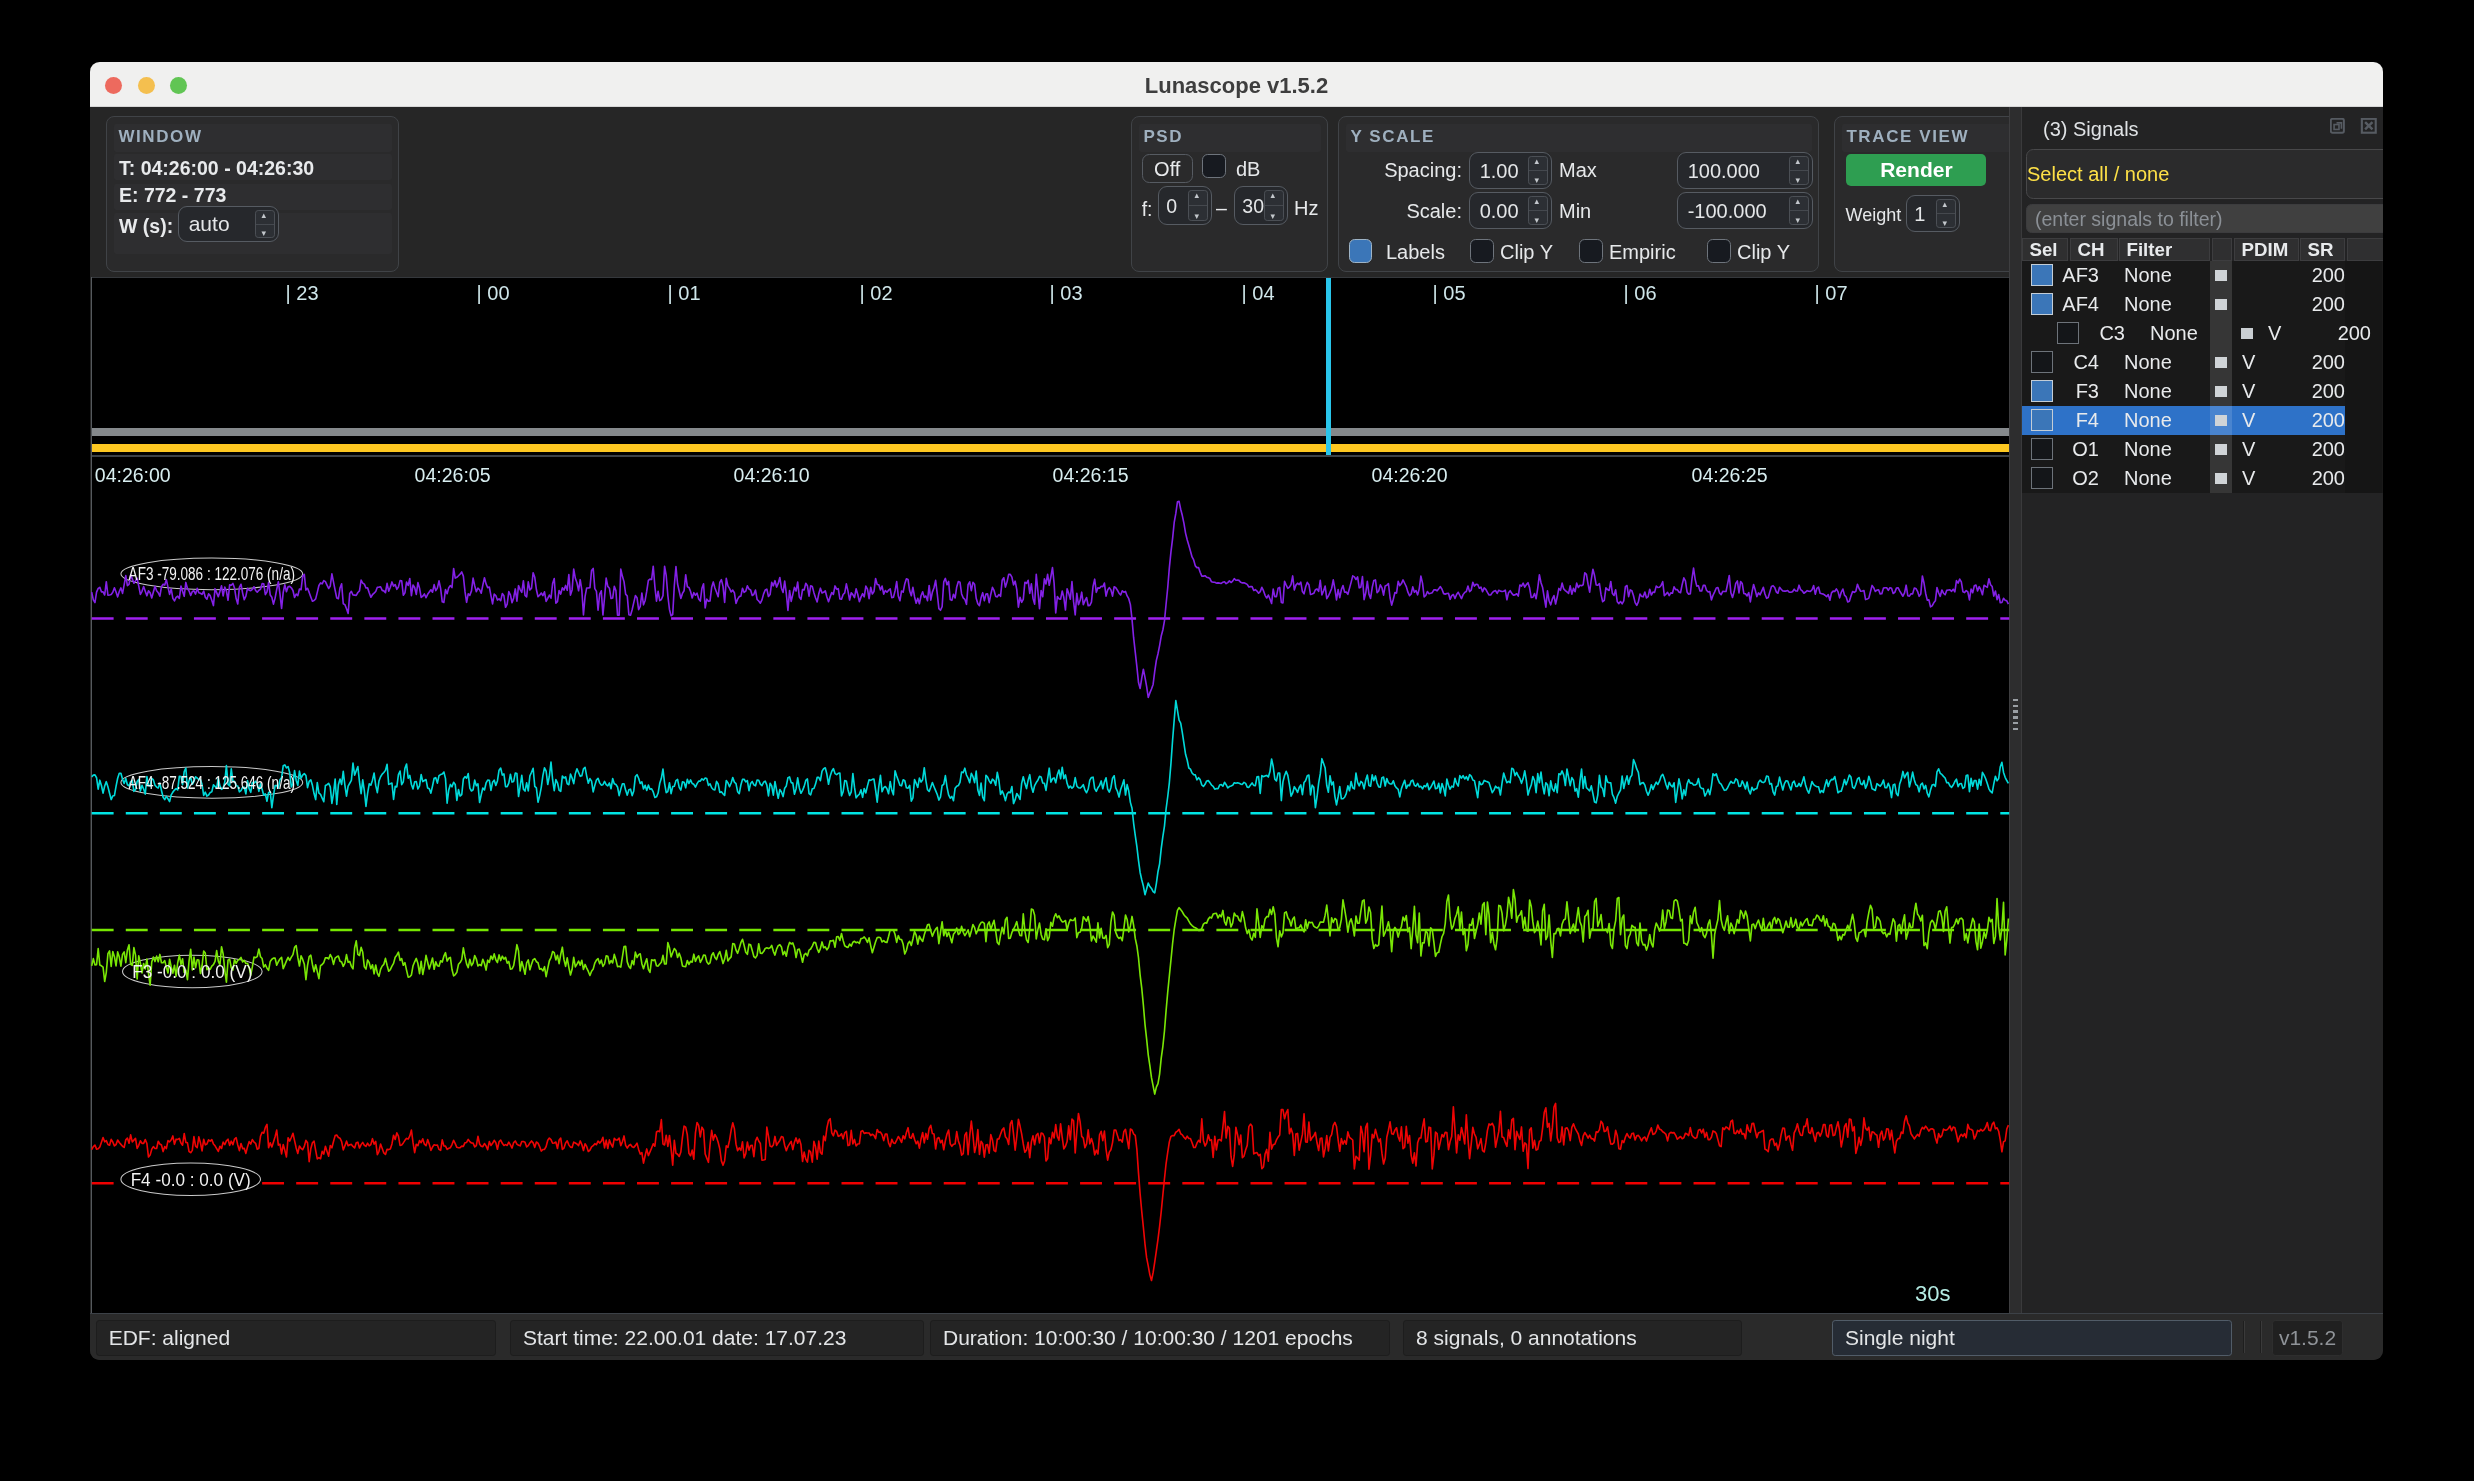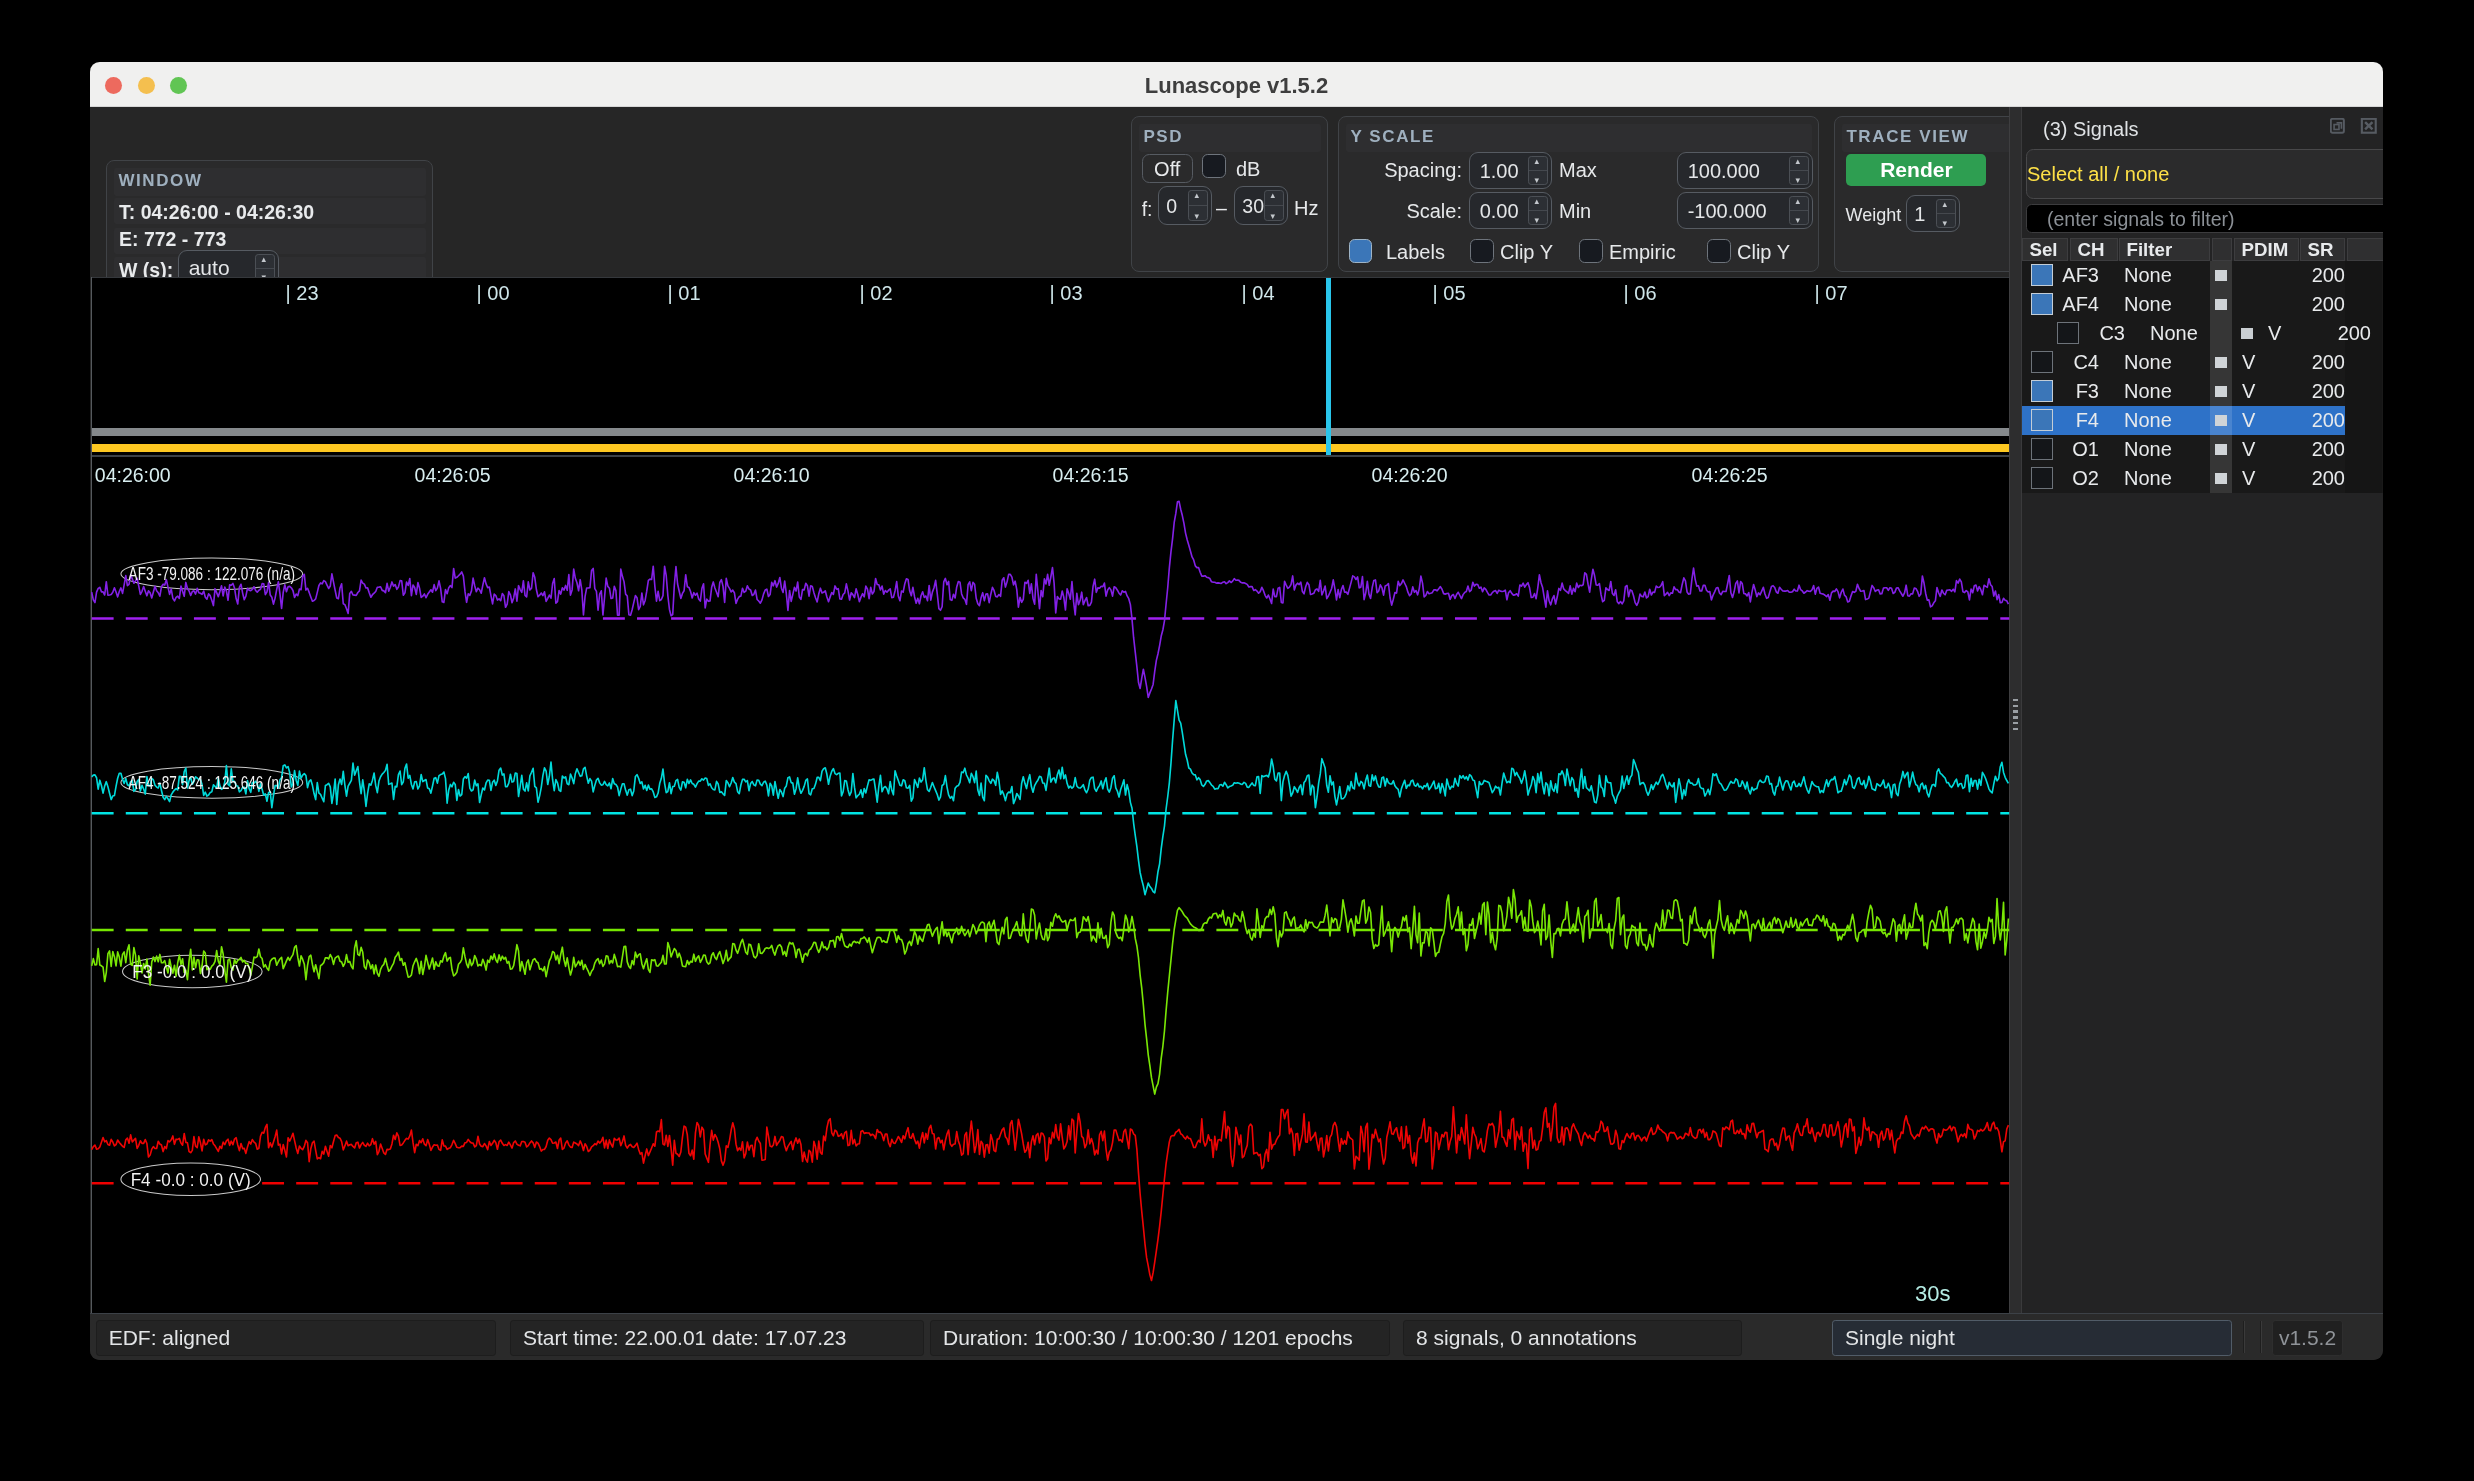--- a/index.html
+++ b/index.html
@@ -42,23 +42,23 @@
   background:#2d2d2e; border-left:0.8px solid #3e3e40; }
 #splitdots { position:absolute; left:3.2px; top:592px; width:4.9px; height:32px;
   background:repeating-linear-gradient(#9a9fa4 0 2.4px, transparent 2.4px 5.7px); }
 
 #sig { position:absolute; left:1931px; top:45px; width:416px; height:1206px;
   background:#232324; border-left:0.8px solid #3a3a3c; }
 #sigtitle { position:absolute; left:21px; top:10.5px; font-size:20px; color:#dfe2e5; }
 .sbtn { position:absolute; left:4px; right:3.2px; top:42px; height:50px; background:#2b2b2c;
   border:0.8px solid #48484a; border-radius:7.3px; text-align:left; line-height:49px;
   font-size:20px; color:#fde047; }
-#sfilter { position:absolute; left:4px; right:3.2px; top:97px; height:29px; background:#000000;
+#sfilter { position:absolute; left:4px; right:3.2px; top:97px; height:29px; background:#404040;
   border:0.8px solid #3c3c3e; border-radius:5.7px; font-size:19.5px; color:#8b9096; line-height:28px;
-  padding-left:20px; }
+  padding-left:8px; }
 #shead { position:absolute; left:0px; right:0px; top:131px; height:23px; }
 #shead span { position:absolute; top:0; height:23px; background:#2f2f30; border:0.8px solid #3d3d3f;
   font-size:18.7px; font-weight:bold; color:#e8eaec; padding-left:6.5px; line-height:21px; }
 #stable { position:absolute; left:0; right:39px; top:154px; height:232px; background:#191919; }
 #minicol { position:absolute; left:188px; top:154px; width:22px; height:232px;
   background:rgba(255,255,255,0.13); }
 .srow { position:absolute; left:0; width:323px; height:29px; }
 .cbx { position:absolute; left:9px; top:3.2px; width:22px; height:22px; background:#141619;
   border:1.6px solid #6d737a; }
 .cbx.on { background:#3b76b8; border-color:#c3cdd6; }
@@ -75,21 +75,21 @@
 </style></head><body>
 
 <div id="win">
   <div id="titlebar">
     <span class="tl" style="left:15.4px; background:#ed6a5e;"></span>
     <span class="tl" style="left:48px; background:#f4bf4f;"></span>
     <span class="tl" style="left:80px; background:#61c554;"></span>
     <div id="title">Lunascope v1.5.2</div>
   </div>
 
-  <div class="gbox" style="left:16px; width:327px;margin-top:44px;">
+  <div class="gbox" style="left:16px; width:293px;">
     <div class="grow" style="top:6.5px; height:28px;"></div>
     <div class="grow" style="top:37px; height:26px;"></div>
     <div class="grow" style="top:67px; height:26px;"></div>
     <div class="grow" style="top:96px; height:41px;"></div>
     <div class="gtitle">WINDOW</div>
     <div class="val abs" style="left:12px; top:40px;">T: 04:26:00 - 04:26:30</div>
     <div class="val abs" style="left:12px; top:67px;">E: 772 - 773</div>
     <div class="val abs" style="left:12px; top:98px;">W (s):</div>
     <div class="spin" style="left:71px; top:89px; width:101px; height:36px;">
       <span class="num" style="font-size:21px;">auto</span>

